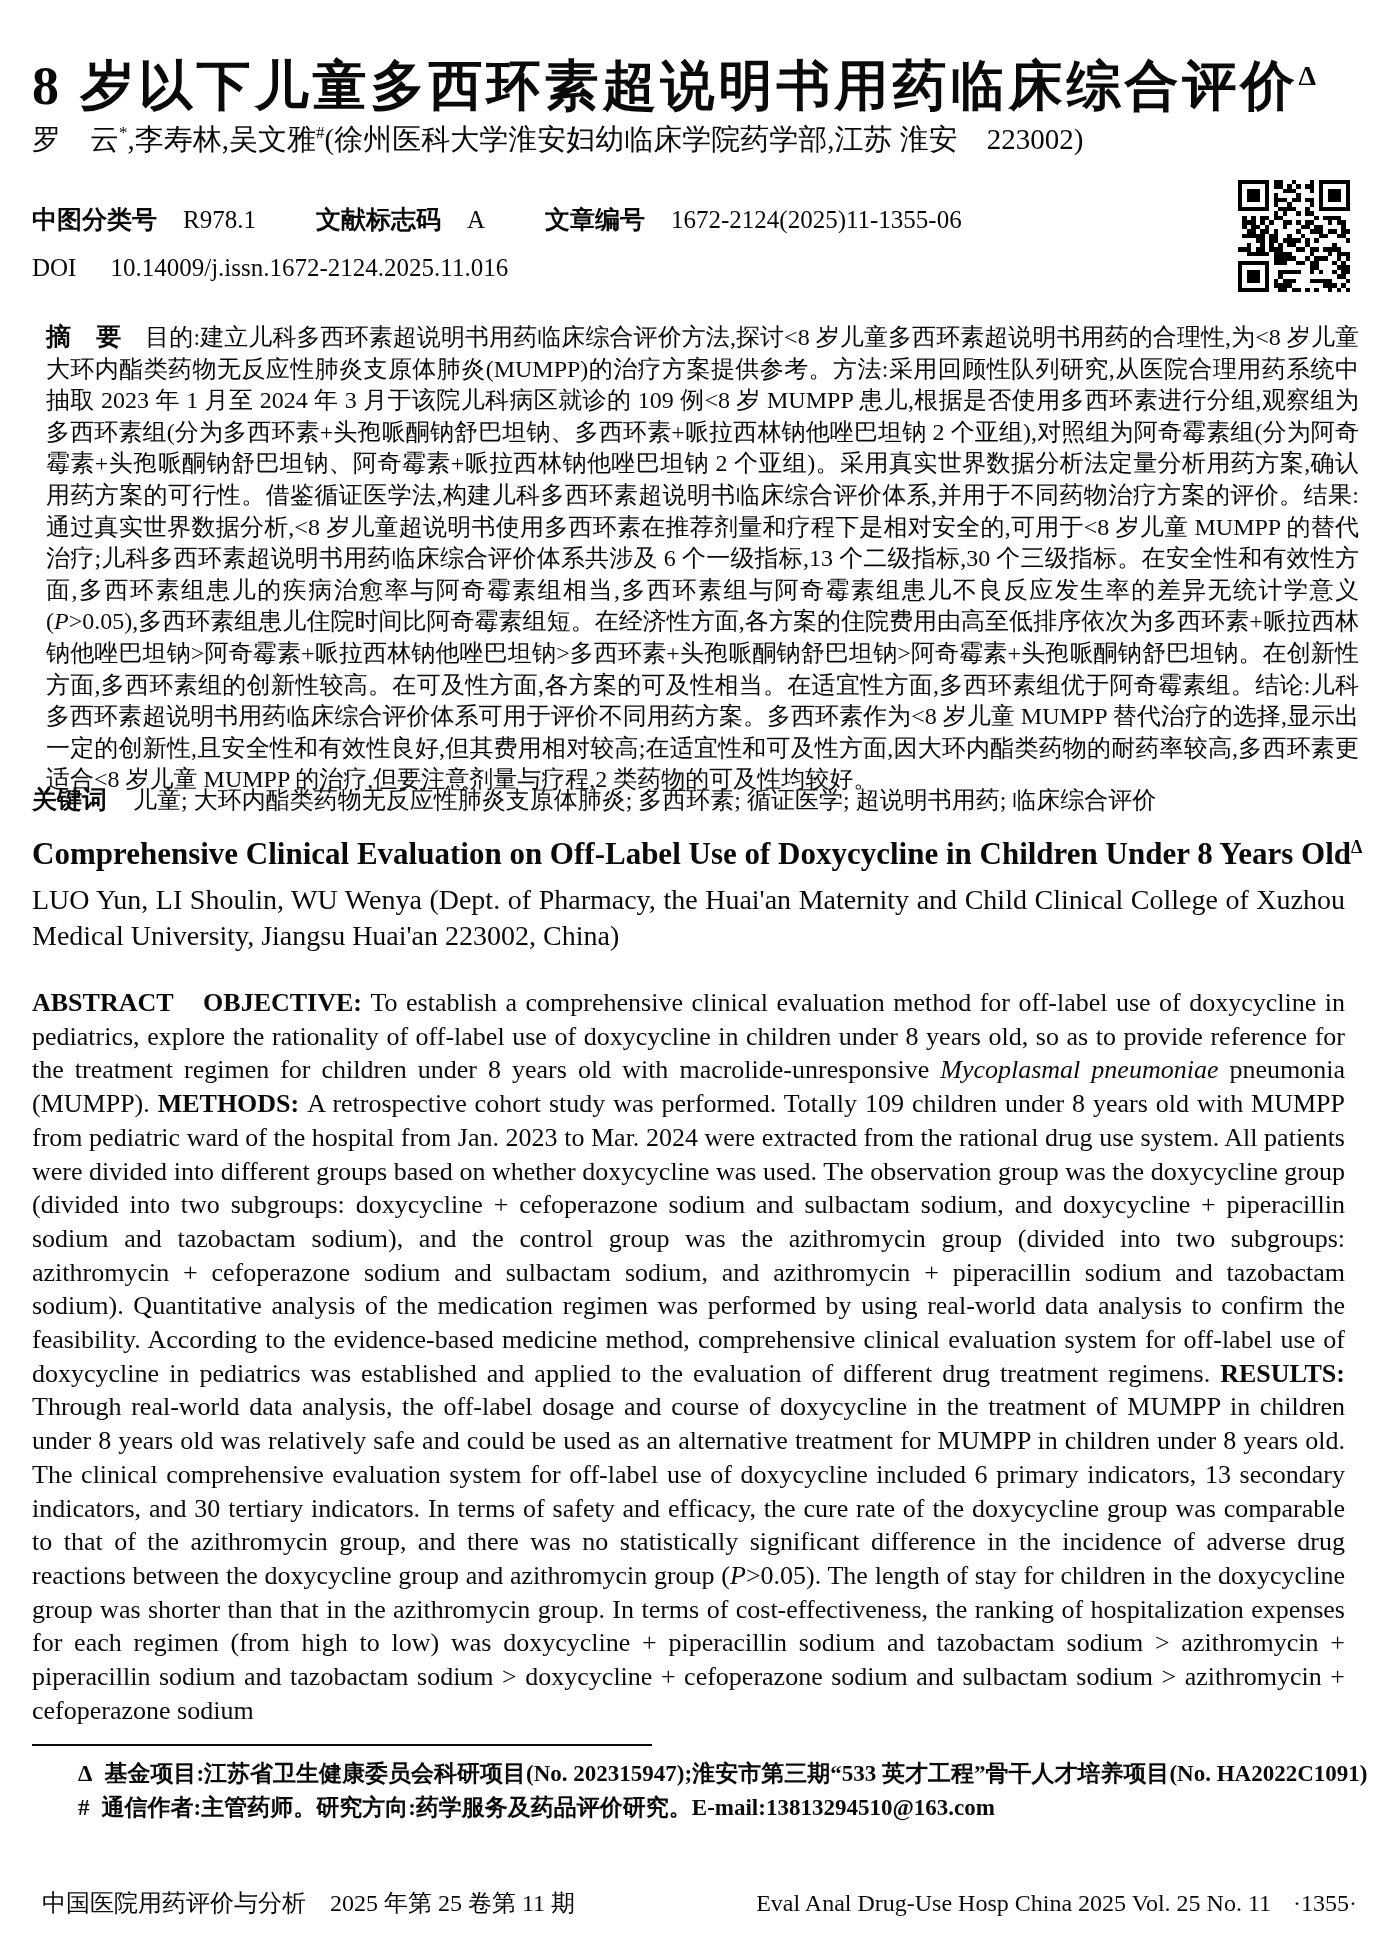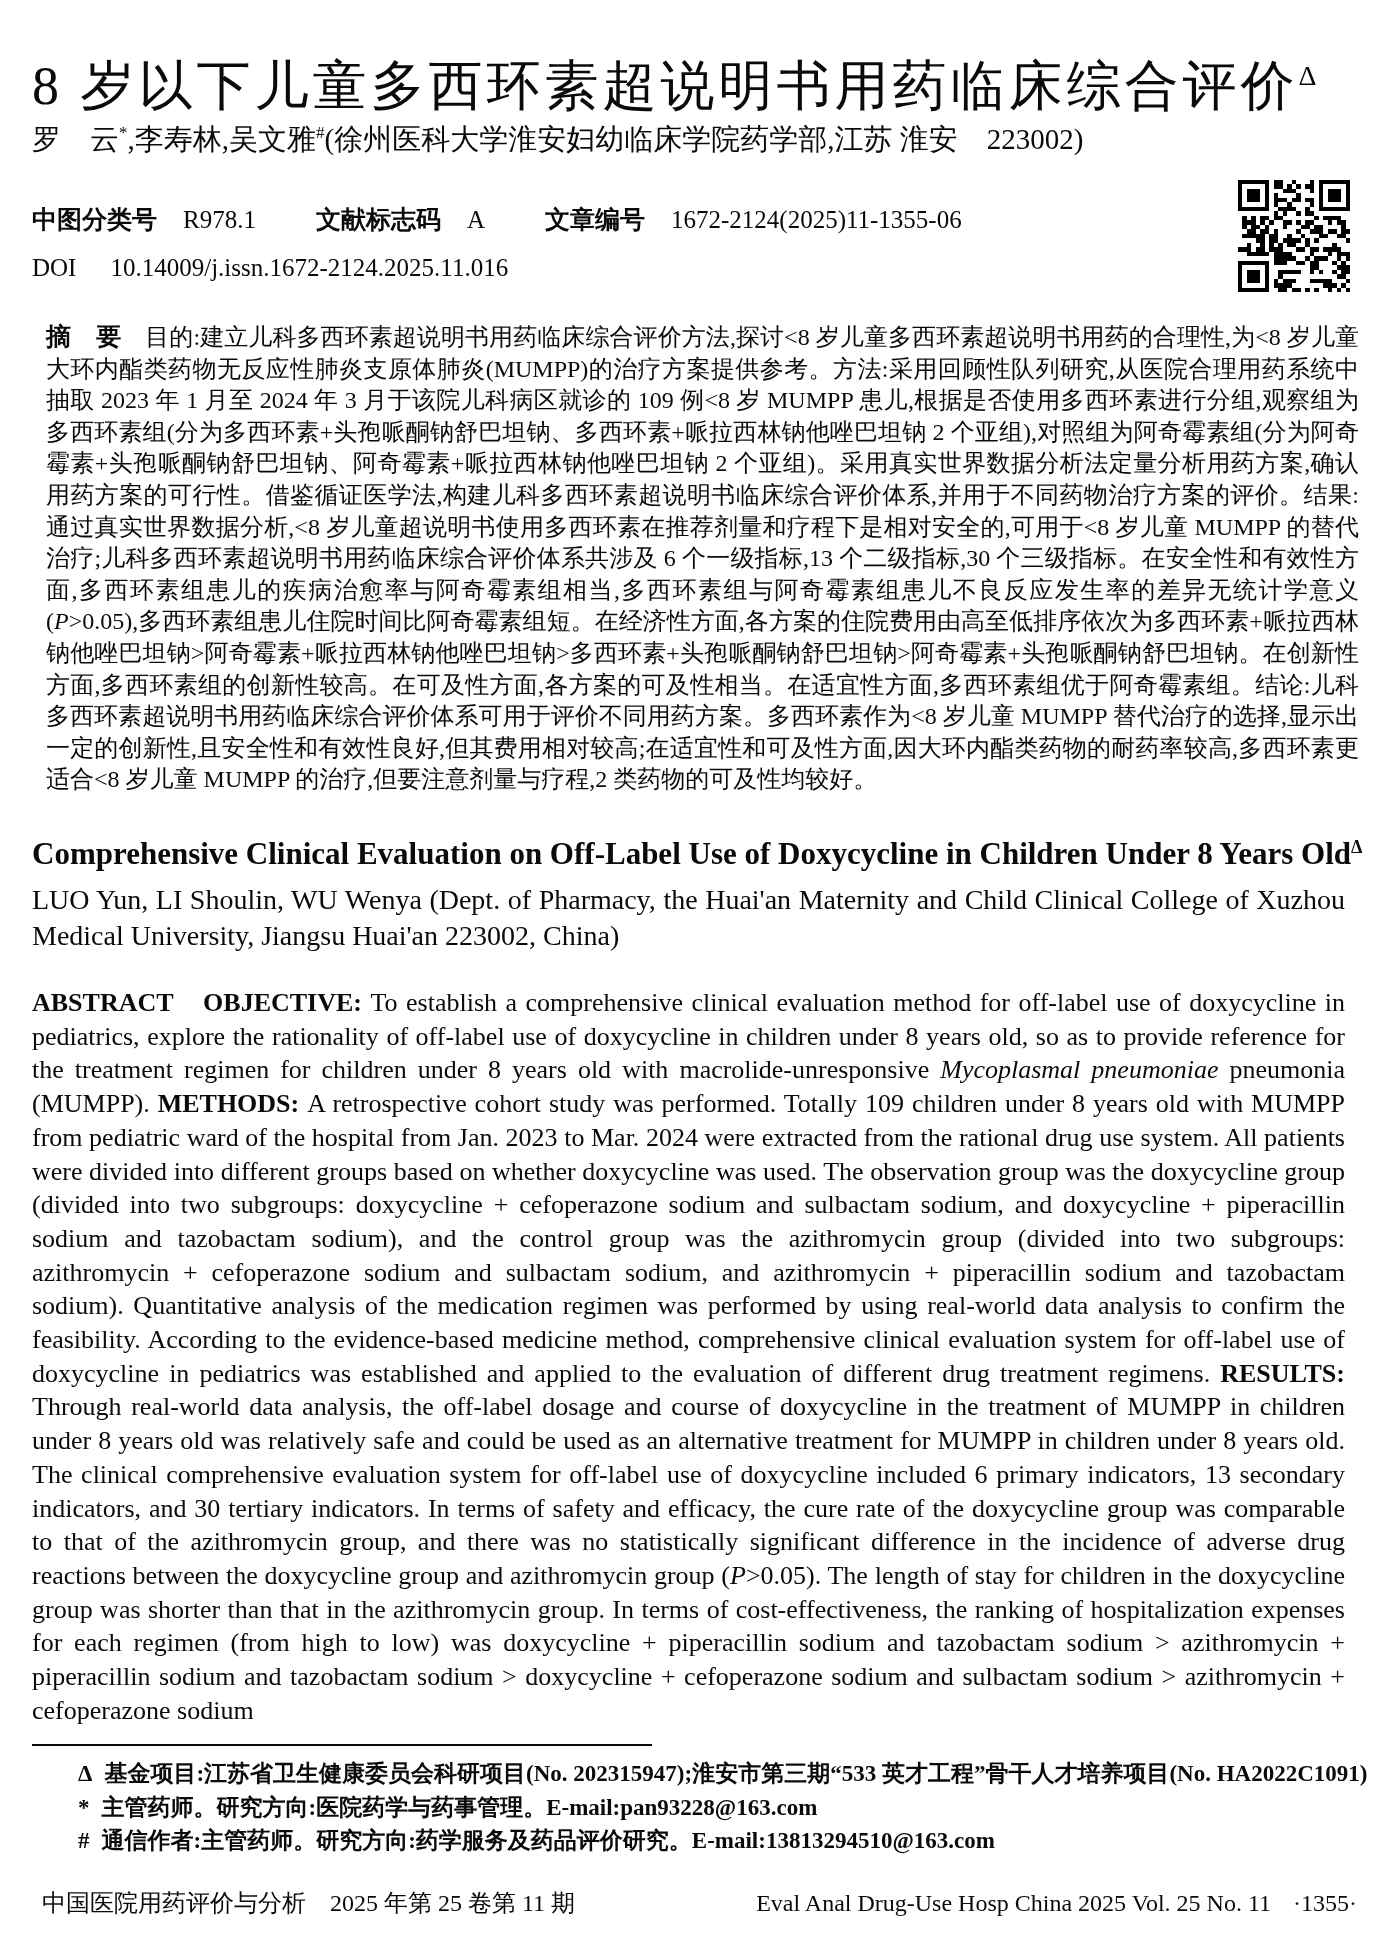--- a/index.html
+++ b/index.html
@@ -1,20 +1,20 @@
 <!DOCTYPE html>
 <html><head>
 <meta charset="utf-8">
 <style>
   html,body{margin:0;padding:0;background:#ffffff;}
   .page{position:relative;width:1375px;height:1940px;background:#ffffff;color:#0a0a0a;
         font-family:"Liberation Serif","DejaVu Serif",serif;overflow:hidden;}
   .lab{font-weight:700;font-family:"Liberation Sans","DejaVu Sans",sans-serif;}
 
-  .title-cn{position:absolute;left:32px;top:14px;width:1330px;font-size:54px;font-weight:400;
+  .title-cn{position:absolute;left:32px;top:14px;width:1330px;font-size:54px;font-weight:700;
             letter-spacing:4px;white-space:nowrap;}
   .title-cn sup{font-size:28px;letter-spacing:0;}
 
   .authors-cn{position:absolute;left:32px;top:120px;width:1313px;font-size:29px;}
   .authors-cn sup{font-size:17px;}
 
   .meta{position:absolute;left:32px;top:203px;font-size:25px;white-space:nowrap;}
   .meta .v{margin-left:26px;}
   .meta .grp{margin-left:60px;}
   .doi{position:absolute;left:32px;top:254px;font-size:25px;}
@@ -74,32 +74,32 @@
         <rect x="80.64000000000001" y="0" width="31.360000000000003" height="31.360000000000003" fill="#000"></rect>
         <rect x="85.12" y="4.48" width="22.400000000000002" height="22.400000000000002" fill="#fff"></rect>
         <rect x="89.60000000000001" y="8.96" width="13.440000000000001" height="13.440000000000001" fill="#000"></rect>
         <rect x="0" y="80.64000000000001" width="31.360000000000003" height="31.360000000000003" fill="#000"></rect>
         <rect x="4.48" y="85.12" width="22.400000000000002" height="22.400000000000002" fill="#fff"></rect>
         <rect x="8.96" y="89.60000000000001" width="13.440000000000001" height="13.440000000000001" fill="#000"></rect>
       </svg></div>
 
   <p class="abs-cn"><span class="lab">摘　要</span><span><span>目的:建立儿科多西环素超说明书用药临床综合评价方法,探讨&lt;8 岁儿童多西环素超说明书用药的合理性,为&lt;8 岁儿童大环内酯类药物无反应性肺炎支原体肺炎(MUMPP)的治疗方案提供参考。方法:采用回顾性队列研究,从医院合理用药系统中抽取 2023 年 1 月至 2024 年 3 月于该院儿科病区就诊的 109 例&lt;8 岁 MUMPP 患儿,根据是否使用多西环素进行分组,观察组为多西环素组(分为多西环素+头孢哌酮钠舒巴坦钠、多西环素+哌拉西林钠他唑巴坦钠 2 个亚组),对照组为阿奇霉素组(分为阿奇霉素+头孢哌酮钠舒巴坦钠、阿奇霉素+哌拉西林钠他唑巴坦钠 2 个亚组)。采用真实世界数据分析法定量分析用药方案,确认用药方案的可行性。借鉴循证医学法,构建儿科多西环素超说明书临床综合评价体系,并用于不同药物治疗方案的评价。结果:通过真实世界数据分析,&lt;8 岁儿童超说明书使用多西环素在推荐剂量和疗程下是相对安全的,可用于&lt;8 岁儿童 MUMPP 的替代治疗;儿科多西环素超说明书用药临床综合评价体系共涉及 6 个一级指标,13 个二级指标,30 个三级指标。在安全性和有效性方面,多西环素组患儿的疾病治愈率与阿奇霉素组相当,多西环素组与阿奇霉素组患儿不良反应发生率的差异无统计学意义(</span><span style="font-style: italic;">P</span><span>&gt;0.05),多西环素组患儿住院时间比阿奇霉素组短。在经济性方面,各方案的住院费用由高至低排序依次为多西环素+哌拉西林钠他唑巴坦钠&gt;阿奇霉素+哌拉西林钠他唑巴坦钠&gt;多西环素+头孢哌酮钠舒巴坦钠&gt;阿奇霉素+头孢哌酮钠舒巴坦钠。在创新性方面,多西环素组的创新性较高。在可及性方面,各方案的可及性相当。在适宜性方面,多西环素组优于阿奇霉素组。结论:儿科多西环素超说明书用药临床综合评价体系可用于评价不同用药方案。多西环素作为&lt;8 岁儿童 MUMPP 替代治疗的选择,显示出一定的创新性,且安全性和有效性良好,但其费用相对较高;在适宜性和可及性方面,因大环内酯类药物的耐药率较高,多西环素更适合&lt;8 岁儿童 MUMPP 的治疗,但要注意剂量与疗程,2 类药物的可及性均较好。</span></span></p>
 
+  <p class="kw"><span class="lab">关键词</span><span>儿童; 大环内酯类药物无反应性肺炎支原体肺炎; 多西环素; 循证医学; 超说明书用药; 临床综合评价</span></p>
 
   <h2 class="title-en"><span>Comprehensive Clinical Evaluation on Off-Label Use of Doxycycline in Children Under 8 Years Old</span><sup>Δ</sup></h2>
 
   <p class="authors-en">LUO Yun, LI Shoulin, WU Wenya (Dept. of Pharmacy, the Huai'an Maternity and Child Clinical College of Xuzhou Medical University, Jiangsu Huai'an 223002, China)</p>
 
   <p class="abs-en"><span style="font-weight: 700;">ABSTRACT　OBJECTIVE: </span><span>To establish a comprehensive clinical evaluation method for off-label use of doxycycline in pediatrics, explore the rationality of off-label use of doxycycline in children under 8 years old, so as to provide reference for the treatment regimen for children under 8 years old with macrolide-unresponsive </span><span style="font-style: italic;">Mycoplasmal pneumoniae</span><span> pneumonia (MUMPP). </span><span style="font-weight: 700;">METHODS: </span><span>A retrospective cohort study was performed. Totally 109 children under 8 years old with MUMPP from pediatric ward of the hospital from Jan. 2023 to Mar. 2024 were extracted from the rational drug use system. All patients were divided into different groups based on whether doxycycline was used. The observation group was the doxycycline group (divided into two subgroups: doxycycline + cefoperazone sodium and sulbactam sodium, and doxycycline + piperacillin sodium and tazobactam sodium), and the control group was the azithromycin group (divided into two subgroups: azithromycin + cefoperazone sodium and sulbactam sodium, and azithromycin + piperacillin sodium and tazobactam sodium). Quantitative analysis of the medication regimen was performed by using real-world data analysis to confirm the feasibility. According to the evidence-based medicine method, comprehensive clinical evaluation system for off-label use of doxycycline in pediatrics was established and applied to the evaluation of different drug treatment regimens. </span><span style="font-weight: 700;">RESULTS: </span><span>Through real-world data analysis, the off-label dosage and course of doxycycline in the treatment of MUMPP in children under 8 years old was relatively safe and could be used as an alternative treatment for MUMPP in children under 8 years old. The clinical comprehensive evaluation system for off-label use of doxycycline included 6 primary indicators, 13 secondary indicators, and 30 tertiary indicators. In terms of safety and efficacy, the cure rate of the doxycycline group was comparable to that of the azithromycin group, and there was no statistically significant difference in the incidence of adverse drug reactions between the doxycycline group and azithromycin group (</span><span style="font-style: italic;">P</span><span>&gt;0.05). The length of stay for children in the doxycycline group was shorter than that in the azithromycin group. In terms of cost-effectiveness, the ranking of hospitalization expenses for each regimen (from high to low) was doxycycline + piperacillin sodium and tazobactam sodium &gt; azithromycin + piperacillin sodium and tazobactam sodium &gt; doxycycline + cefoperazone sodium and sulbactam sodium &gt; azithromycin + cefoperazone sodium</span></p>
 
   <div class="fn-rule"></div>
 
   <div class="footnotes">
     <div class="fn"><span class="fn-marker">Δ</span><span>基金项目:江苏省卫生健康委员会科研项目(No. 202315947);淮安市第三期“533 英才工程”骨干人才培养项目(No. HA2022C1091)</span></div>
-    <div class="fn"><span class="fn-marker">*</span><span>主管药师。研究方向:医院药学与药事管理。E-mail:pan93228@163.com</span></div>
     <div class="fn"><span class="fn-marker">#</span><span>通信作者:主管药师。研究方向:药学服务及药品评价研究。E-mail:13813294510@163.com</span></div>
   </div>
 
   <div class="footer">
     <span>中国医院用药评价与分析　2025 年第 25 卷第 11 期</span>
     <span><span>Eval Anal Drug-Use Hosp China 2025 Vol. 25 No. 11</span><span class="pageno">·1355·</span></span>
   </div>
 
 </div>
 

